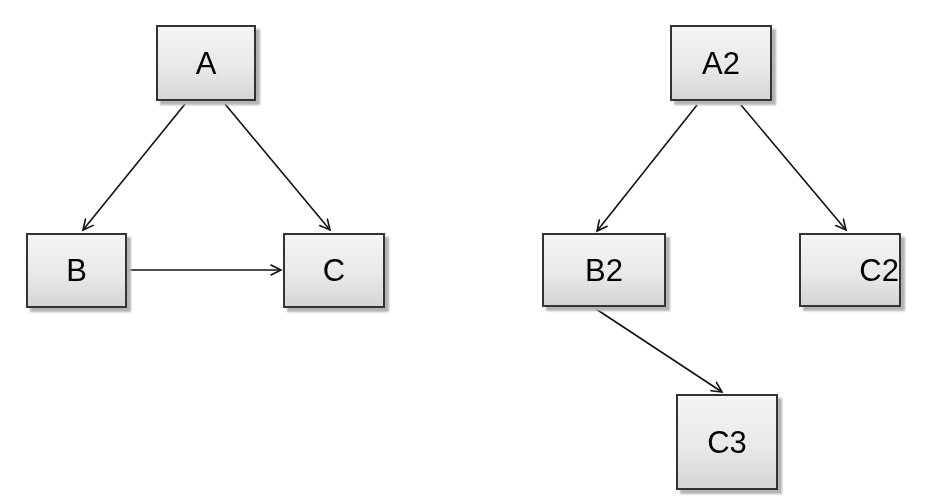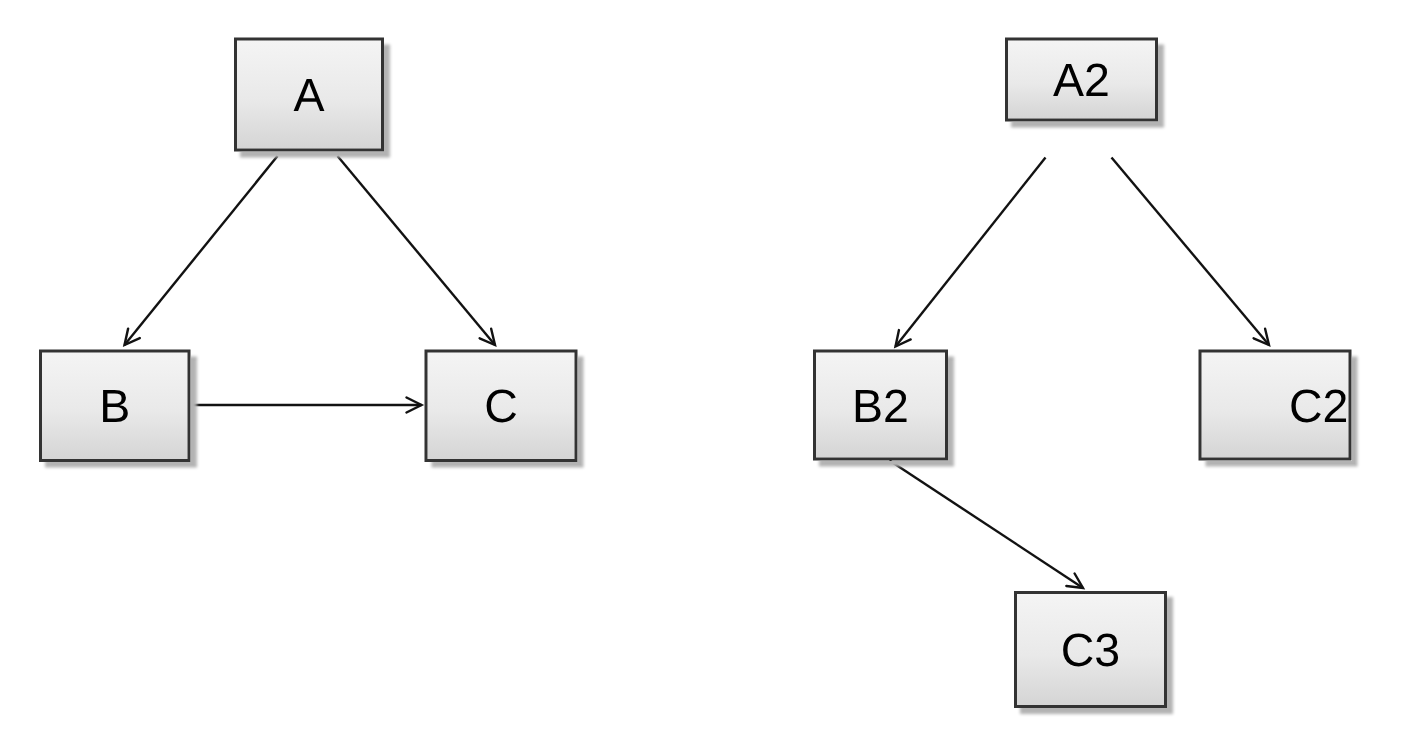--- a/index.html
+++ b/index.html
@@ -85,26 +85,26 @@
         <span class="node-label">A</span>
       </div>
       <div class="node" style="left: 26px; top: 233px; width: 101px; height: 75px;">
         <span class="node-label">B</span>
       </div>
       <div class="node" style="left: 283px; top: 233px; width: 102px; height: 75px;">
         <span class="node-label">C</span>
       </div>
     </div>
     <div class="graph">
-      <div class="node" style="left: 670px; top: 25px; width: 102px; height: 56px;">
+      <div class="node" style="left: 670px; top: 25px; width: 102px; height: 76px;">
         <span class="node-label">A2</span>
       </div>
-      <div class="node" style="left: 542px; top: 233px; width: 90px; height: 74px; align-items: center;">
+      <div class="node" style="left: 542px; top: 233px; width: 124px; height: 74px; align-items: center;">
         <span class="node-label">B2</span>
       </div>
       <div class="node" style="left: 799px; top: 233px; width: 102px; height: 74px; justify-content: flex-end;">
         <span class="node-label">C2</span>
       </div>
-      <div class="node" style="left: 676px; top: 394px; width: 102px; height: 78px;">
+      <div class="node" style="left: 676px; top: 394px; width: 102px; height: 96px;">
         <span class="node-label">C3</span>
       </div>
     </div>
   </div>
 
 </body></html>

